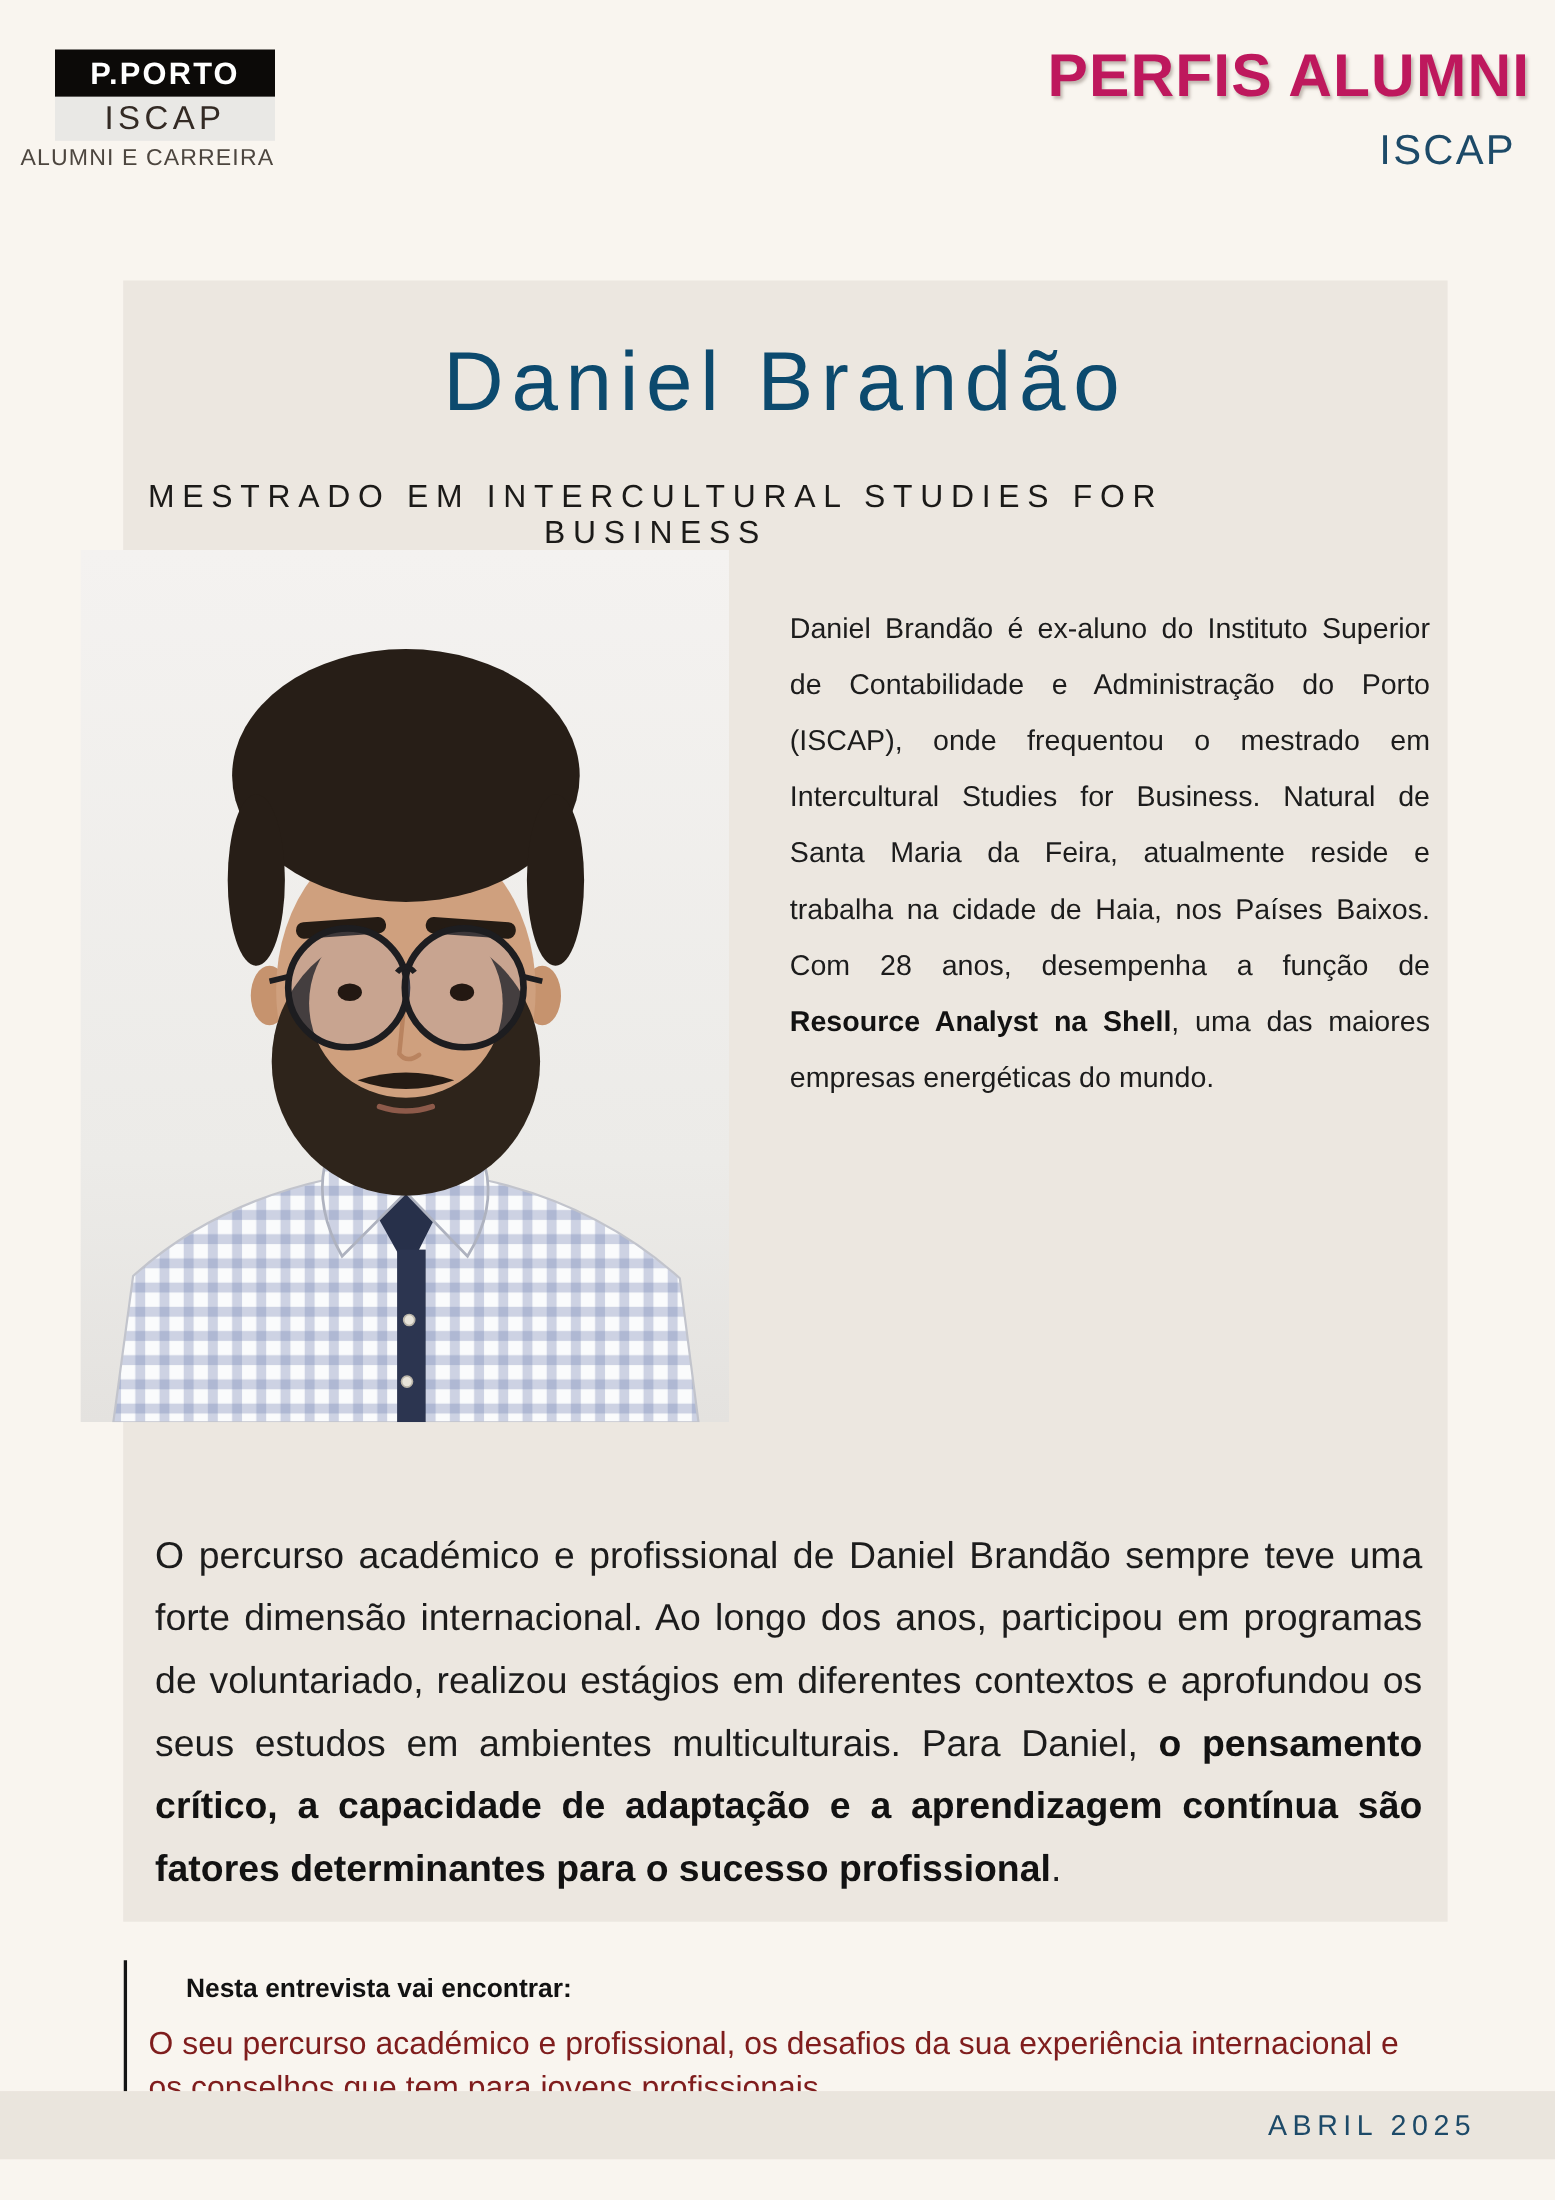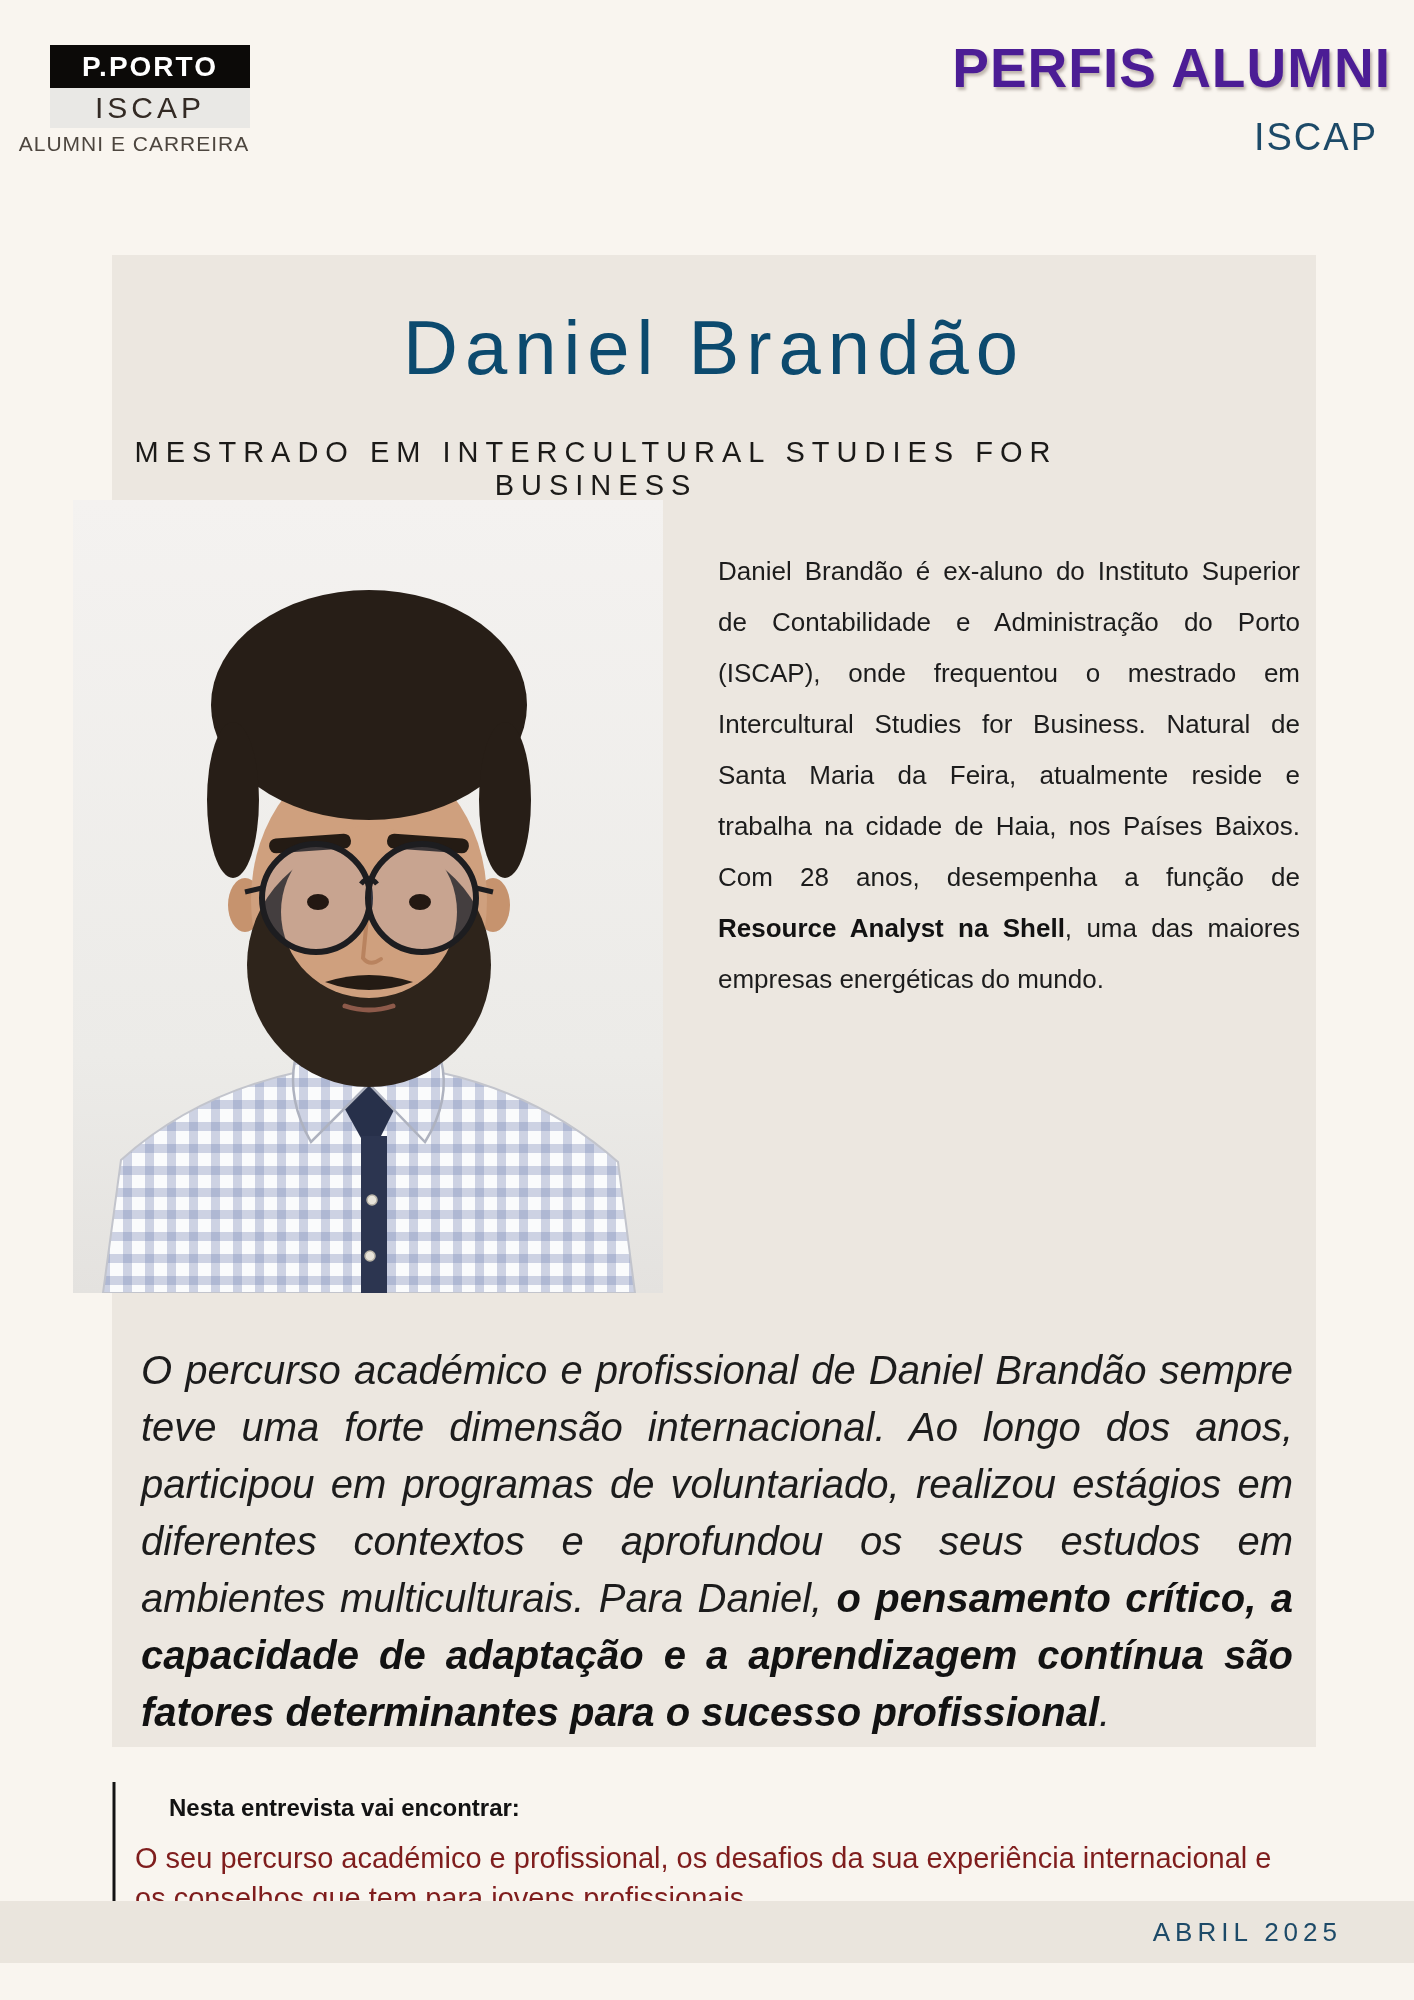--- a/index.html
+++ b/index.html
@@ -18,21 +18,21 @@
     position:absolute;left:50px;top:88px;width:200px;height:40px;
     background:#e9e8e5;display:flex;align-items:center;justify-content:center;
     color:#332a24;font-size:30px;letter-spacing:4px;
   }
   .logo-sub{
     position:absolute;left:12px;top:132px;width:244px;
     text-align:center;color:#4d463f;font-size:21px;letter-spacing:1px;
   }
   .masthead-title{
     position:absolute;right:67px;top:36px;
-    font-size:55px;font-weight:bold;color:#4c1d95;letter-spacing:1px;
+    font-size:55px;font-weight:bold;color:#be185d;letter-spacing:1px;
     text-shadow:2px 3px 3px rgba(104,88,78,0.40);
   }
   .masthead-sub{
     position:absolute;right:80px;top:116px;
     font-size:38px;color:#1D4A68;font-weight:500;letter-spacing:2px;
   }
   
   .card{
     position:absolute;left:112px;top:255px;width:1204px;height:1492px;
     background:#ECE7E0;
@@ -52,22 +52,22 @@
     position:absolute;left:73px;top:500px;width:590px;height:793px;margin:0;
     overflow:hidden;
   }
   .photo svg{display:block;width:100%;height:100%;}
   
   .bio-right{
     position:absolute;left:718px;top:546px;width:582px;margin:0;
     font-size:26px;line-height:51px;text-align:justify;color:#1c1c1c;
   }
   .bio-lower{
-    position:absolute;left:141px;top:1342px;width:1152px;margin:0;
-    font-size:40px;line-height:57px;text-align:justify;color:#1c1c1c;font-style:italic;
+    position:absolute;left:141px;top:1386px;width:1152px;margin:0;
+    font-size:34px;line-height:57px;text-align:justify;color:#1c1c1c;
   }
   .bio-right strong,.bio-lower strong,.interview-heading{font-weight:bold;color:#121212;}
   
   .interview-arrow{position:absolute;left:101px;top:1780px;width:26px;height:166px;}
   .interview-heading{
     position:absolute;left:169px;top:1794px;font-size:24px;
   }
   .interview-body{
     position:absolute;left:135px;top:1838px;width:1150px;
     font-size:29px;line-height:40px;color:#7f1d1d;

